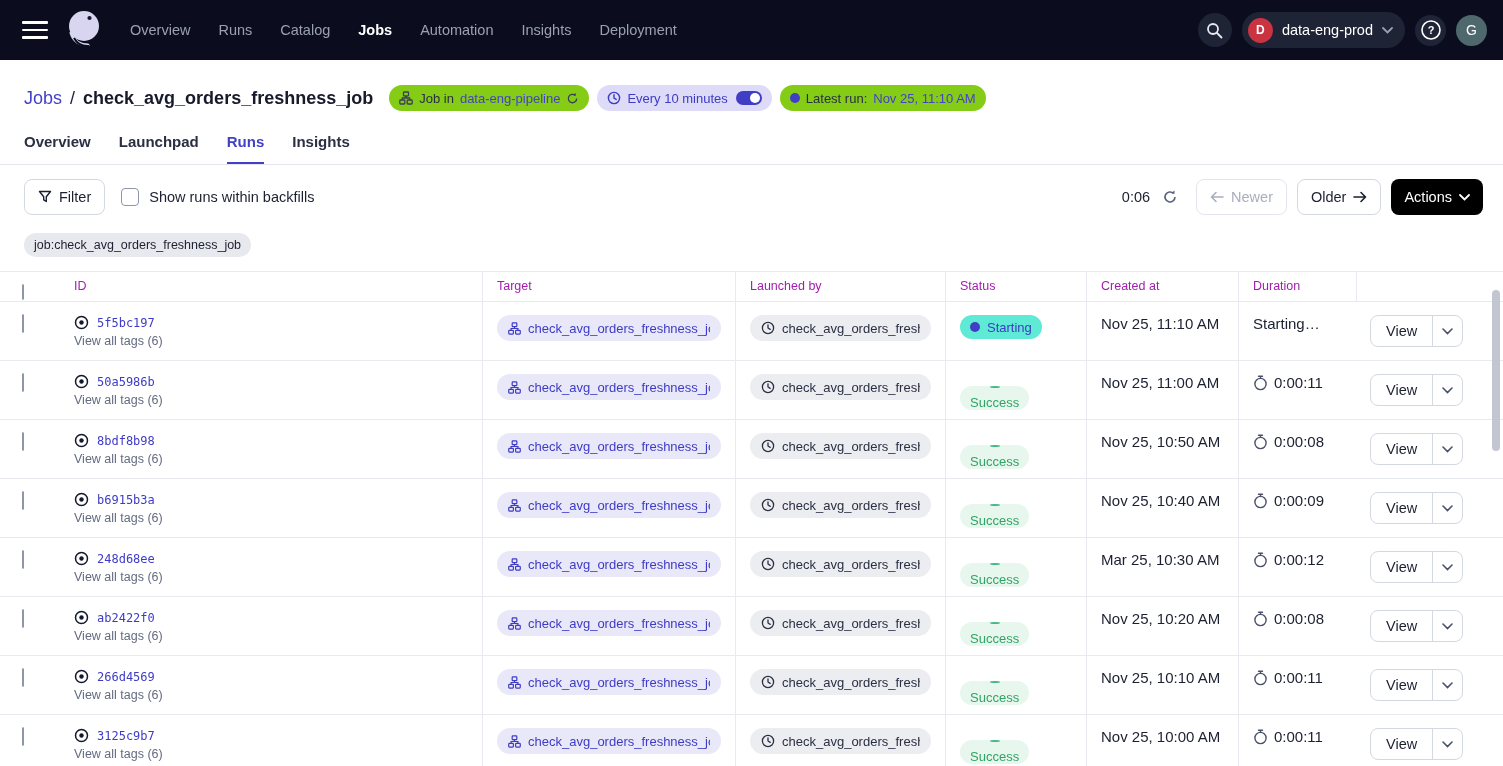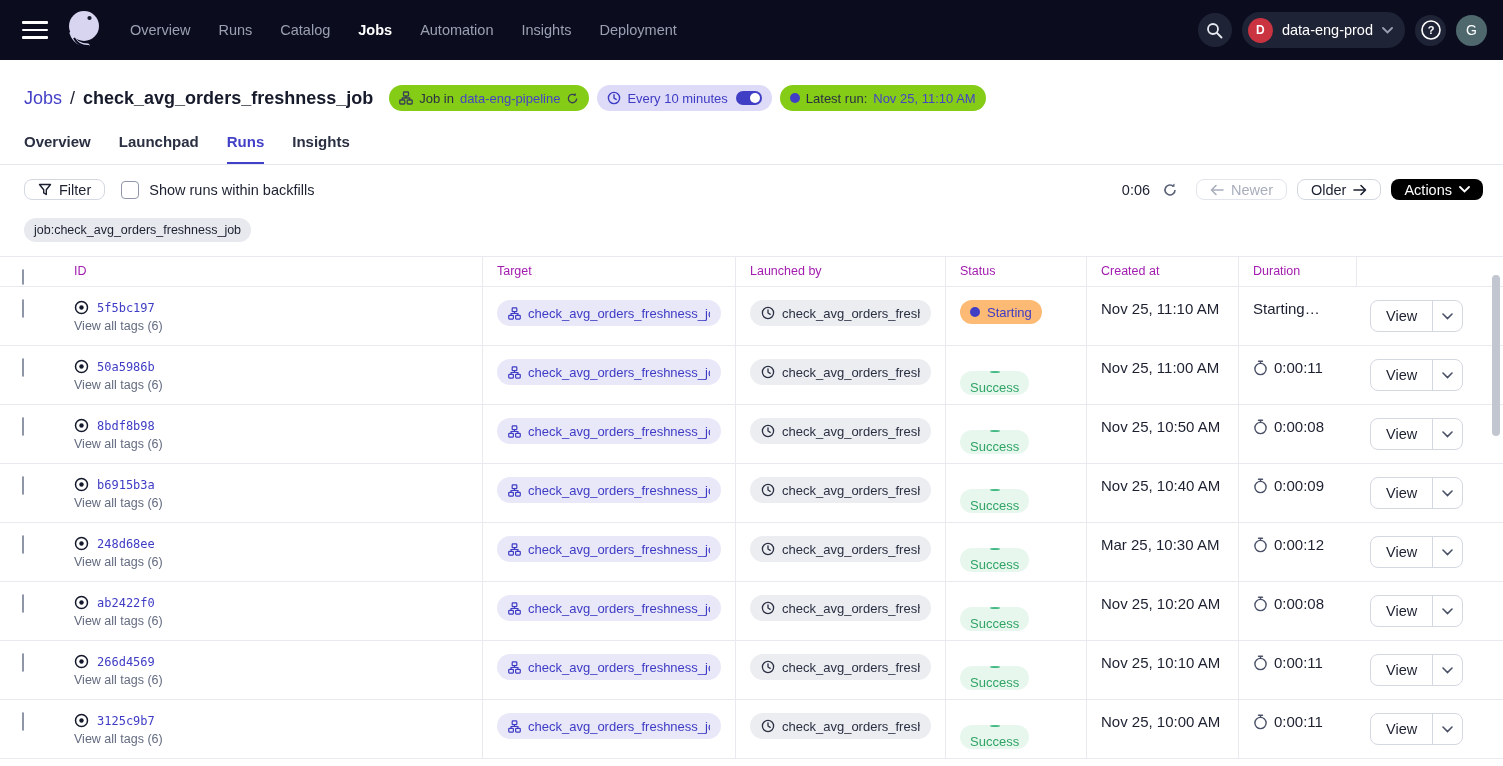--- a/index.html
+++ b/index.html
@@ -34,21 +34,21 @@
   .dot { width:10px; height:10px; border-radius:50%; display:inline-block; }
   .dot-indigo { background:#413EC6; }
 
   
   .tabs { display:flex; gap:28px; padding:22px 24px 0 24px; border-bottom:1px solid #E4E7ED; }
   .tab { font-size:15px; font-weight:600; color:#2A2F42; padding-bottom:12px; cursor:pointer; border-bottom:2px solid transparent; }
   .tab.active { color:#4340C8; border-bottom-color:#4340C8; }
 
   
   .toolbar { display:flex; align-items:center; padding:14px 20px 14px 24px; }
-  .btn { height:21px; border:1px solid #D4D8E1; border-radius:8px; background:#fff; display:inline-flex; align-items:center; gap:7px; padding:0 13px; font-size:14.5px; color:#1C2030; cursor:pointer; }
+  .btn { height:36px; border:1px solid #D4D8E1; border-radius:8px; background:#fff; display:inline-flex; align-items:center; gap:7px; padding:0 13px; font-size:14.5px; color:#1C2030; cursor:pointer; }
   .btn.disabled { color:#A9AEBC; border-color:#E2E5EC; cursor:default; }
   .btn-gray { background:#000000; border:none; color:#fff; }
   .checkbox { width:18px; height:18px; border:1.6px solid #8F96A8; border-radius:4px; background:#fff; cursor:pointer; flex:0 0 auto; }
   .cb-label { font-size:14.5px; margin-left:10px; cursor:pointer; }
   .toolbar-right { margin-left:auto; display:flex; align-items:center; gap:10px; }
   .timer { font-size:14.5px; color:#1C2030; margin-right:2px; }
 
   
   .tagrow { padding:4px 24px 14px 24px; }
   .tagchip { display:inline-flex; align-items:center; height:24px; border-radius:12px; background:#E7E9EE; padding:0 10px; font-size:12.5px; color:#1C2030; }
@@ -63,21 +63,21 @@
   .cell.cb-cell { padding:13px 0 0 22px; }
   .cell.bordered { border-left:1px solid #E8EAEF; }
   .id-line { display:flex; align-items:center; gap:8px; }
   .run-id { font-family:"DejaVu Sans Mono", monospace; font-size:12px; color:#3E3BC5; cursor:pointer; }
   .view-tags { font-size:12.5px; color:#636B80; margin-top:4px; cursor:pointer; }
   .chip { display:inline-flex; align-items:center; gap:7px; height:26px; border-radius:13px; padding:0 11px; font-size:13px; max-width:100%; }
   .chip-target { background:#E9E8F8; color:#3E3BC5; cursor:pointer; }
   .chip-launch { background:#EBEDF1; color:#2A2F42; cursor:pointer; }
   .chip span.trunc { white-space:nowrap; overflow:hidden; }
   .status-badge { display:inline-flex; align-items:center; gap:7px; height:24px; border-radius:12px; padding:0 10px; font-size:13px; }
-  .status-badge.starting { background:#fdba74; color:#3E3BC5; }
+  .status-badge.starting { background:#5eead4; color:#3E3BC5; }
   .status-badge.starting .dot { background:#413EC6; }
   .status-badge.success { background:#E8F7EE; color:#2FA465;flex-direction:column; }
   .status-badge.success .dot { background:#43B983; }
   .created { font-size:15px; color:#1C2030; }
   .duration { font-size:15px; color:#1C2030; display:flex; align-items:center; gap:6px; }
   .view-wrap { display:flex; justify-content:flex-start; padding:13px 26px 0 14px; }
   .split-btn { display:flex; height:32px; border:1px solid #D4D8E1; border-radius:8px; overflow:hidden; background:#fff; }
   .split-main { padding:0 15px; display:flex; align-items:center; font-size:14.5px; cursor:pointer; }
   .split-caret { width:30px; display:flex; align-items:center; justify-content:center; border-left:1px solid #D4D8E1; cursor:pointer; }
 

